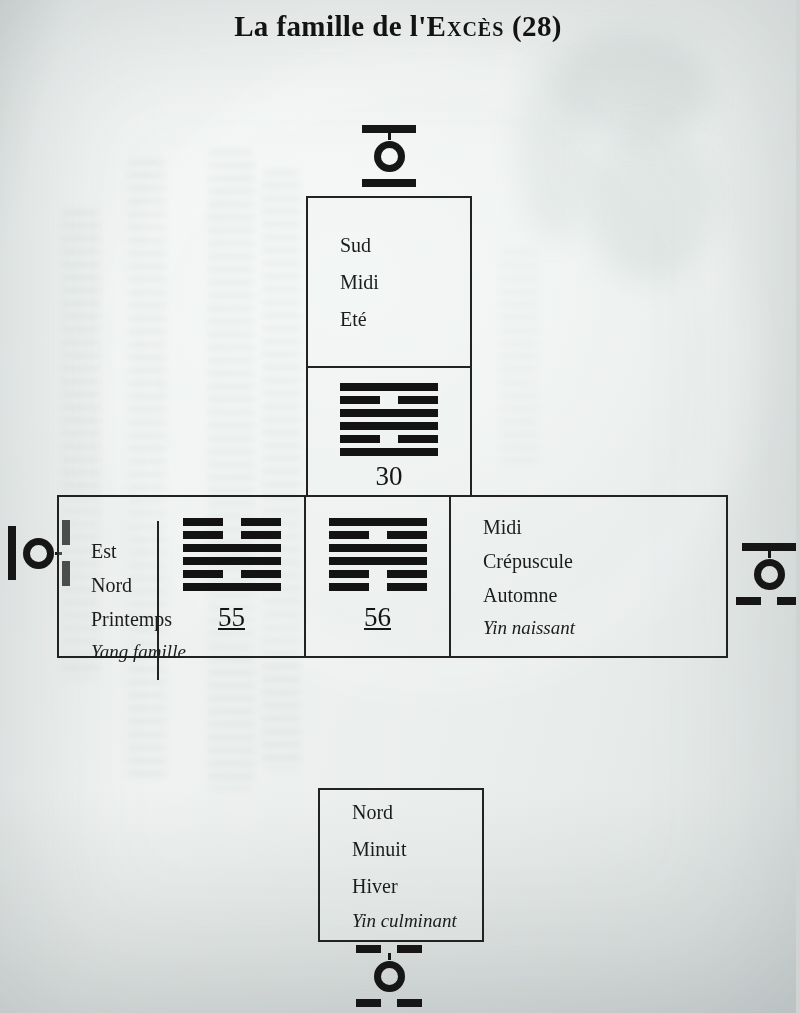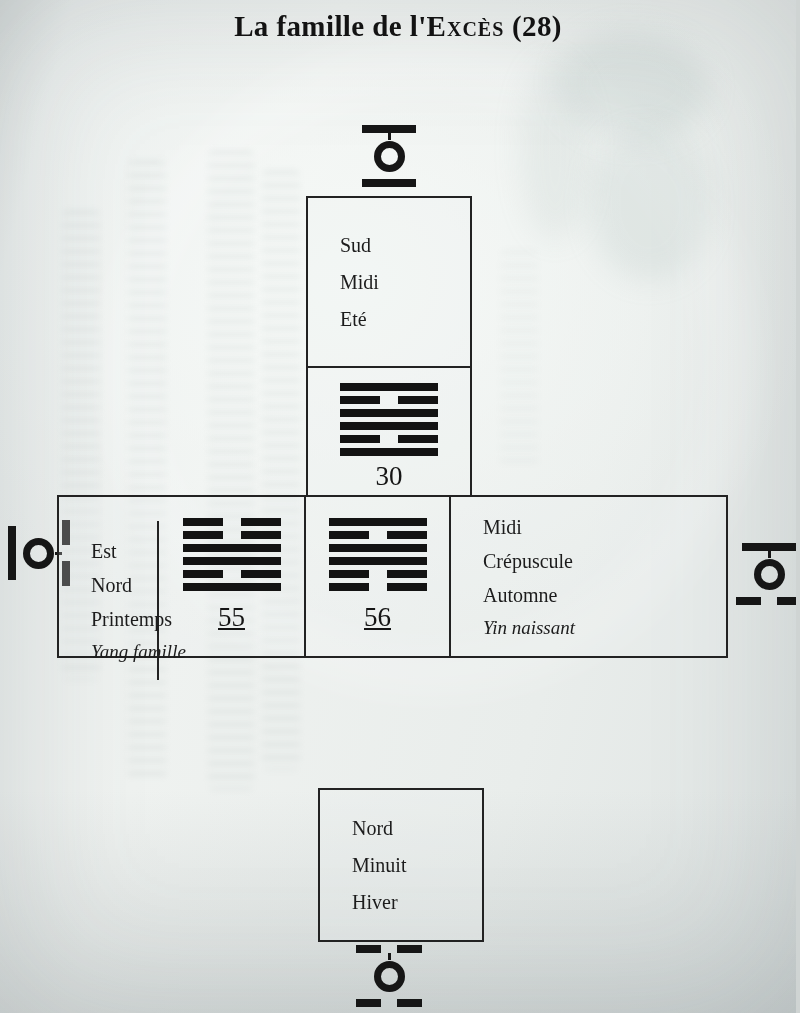--- a/index.html
+++ b/index.html
@@ -212,15 +212,16 @@
       <div class="dir-line">Automne</div>
       <div class="dir-note">Yin naissant</div>
     </div>
   </div>
 
 
   <div class="box dircell" id="north-box">
     <div class="dir-line">Nord</div>
     <div class="dir-line">Minuit</div>
     <div class="dir-line">Hiver</div>
+    <div class="dir-note">Yin culminant</div>
   </div>
 
 </div>
 
 </body></html>

